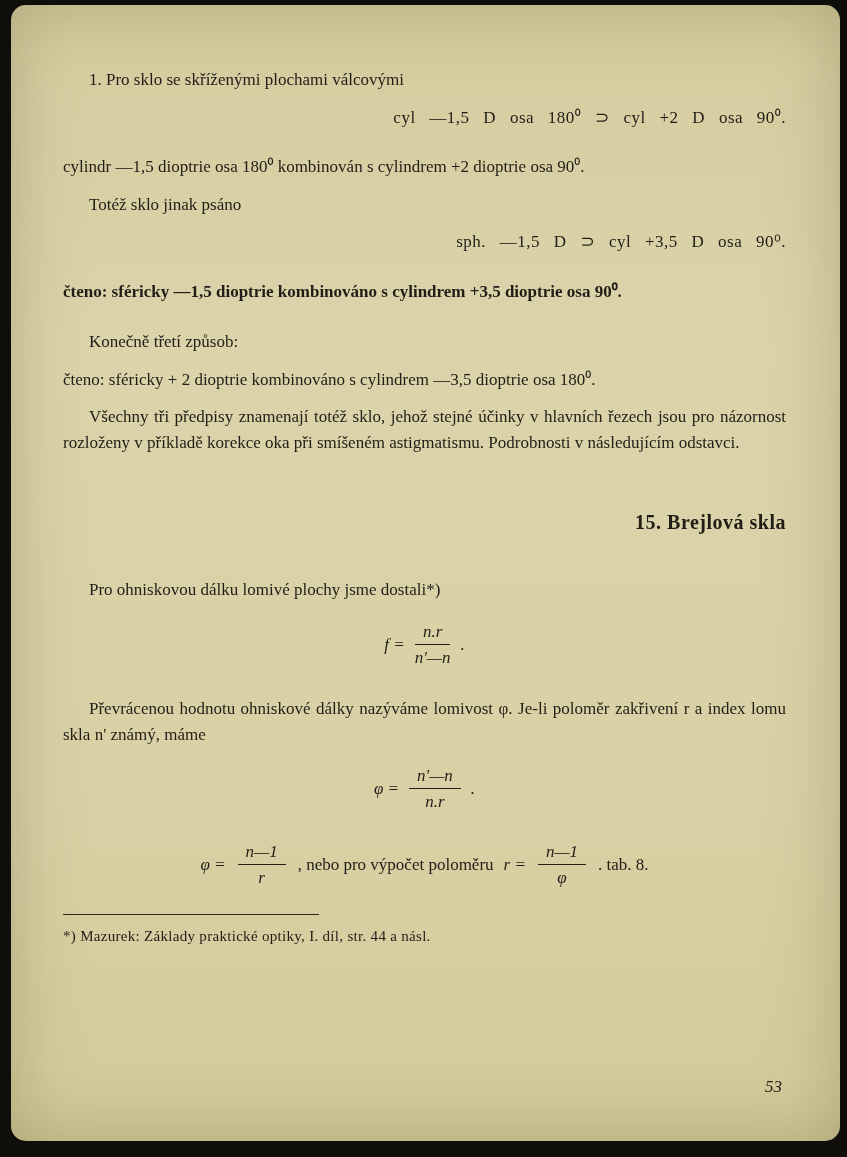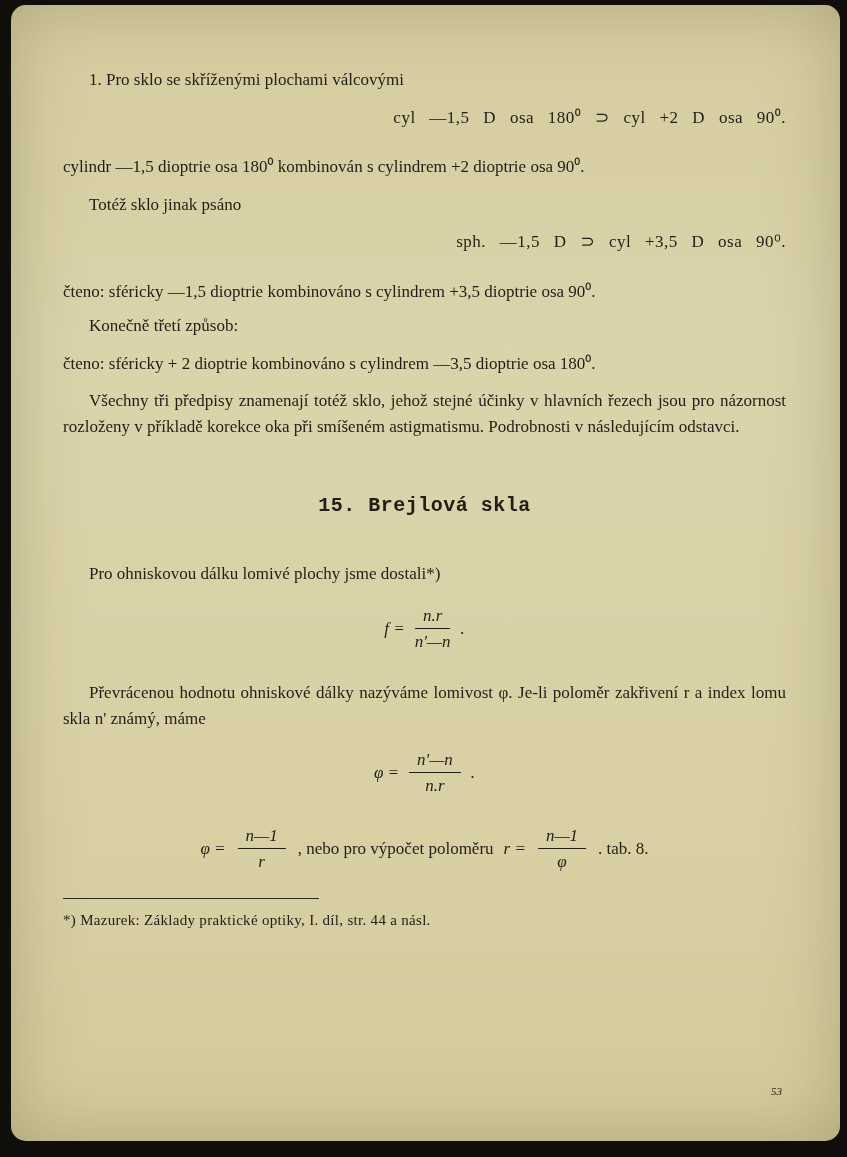--- a/index.html
+++ b/index.html
@@ -35,27 +35,27 @@
   .indent { text-indent: 26px; }
   .just { text-align: justify; }
   .formula-line {
     text-align: right;
     word-spacing: 9px;
     letter-spacing: 0.5px;
   }
   .mb6  { margin-bottom: 6px; }
   .mb10 { margin-bottom: 10px; }
   .mb12 { margin-bottom: 12px; }
-  .mb14 { margin-bottom: 9px; }
+  .mb14 { margin-bottom: 25px; font-weight: bold; }
   .fgap  { margin: 12px 0 24px; }
   .heading {
-    font-family: Liberation Mono, monospace;
+    font-family: Liberation Serif, serif;
     font-weight: bold;
     font-size: 20px;
-    text-align: center;
+    text-align: right;
     margin: 52px 0 40px;
     letter-spacing: 0.5px;
   }
   .math { font-style: italic; }
   .formula-block {
     display: flex;
     justify-content: center;
     align-items: center;
     gap: 8px;
     margin: 18px 0 28px;
@@ -91,21 +91,21 @@
   }
   .footnote {
     font-size: 15px;
     letter-spacing: 0.3px;
   }
   .page-number {
     position: absolute;
     right: 58px;
     bottom: 42px;
     font-style: italic;
-    font-size: 11px;
+    font-size: 17px;
   }
 </style>
 </head>
 <body>
 
 <div class="scan">
   <div class="paper">
 
     <p class="indent mb10">1. Pro sklo se skříženými plochami válcovými</p>
 

